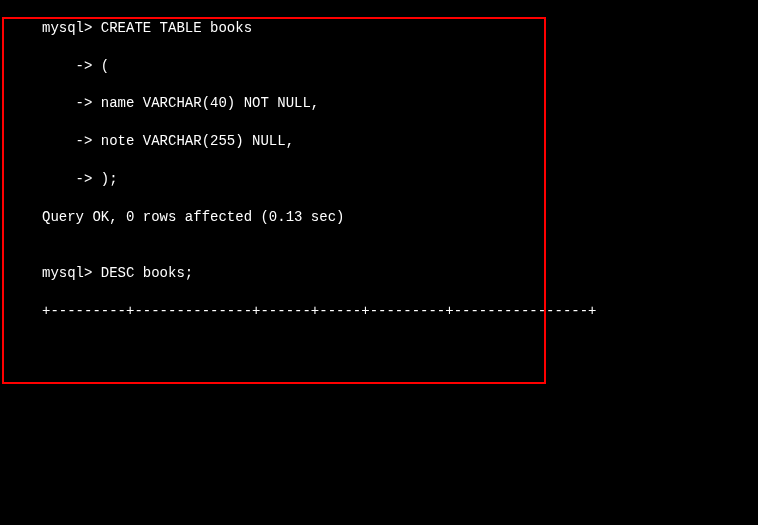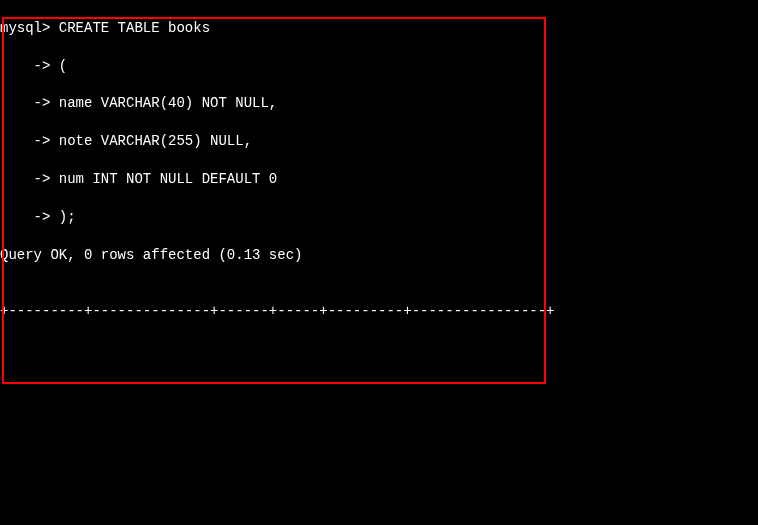--- a/index.html
+++ b/index.html
@@ -14,43 +14,44 @@
       height: 525px;
       overflow: hidden;
     }
     .terminal {
       padding: 0;
       white-space: pre;
       position: relative;
     }
     .line {
       white-space: pre;
+      padding-left: 42px;
     }
     .box1 {
       position: absolute;
       border: 2px solid #ff0000;
       top: 2px;
       left: 2px;
       width: 540px;
       height: 190px;
       pointer-events: none;
     }
   </style>
 </head>
 <body>
 
 <div class="terminal">
 <div class="line">mysql&gt; CREATE TABLE books</div>
 <div class="line">    -&gt; (</div>
 <div class="line">    -&gt; name VARCHAR(40) NOT NULL,</div>
 <div class="line">    -&gt; note VARCHAR(255) NULL,</div>
-<div class="line">    -&gt; num INT NOT NULL DEFAULT 0</div>
 <div class="line">    -&gt; );</div>
 <div class="line">Query OK, 0 rows affected (0.13 sec)</div>
 <div class="line"></div>
+<div class="line">mysql&gt; DESC books;</div>
 <div class="line">+---------+--------------+------+-----+---------+----------------+</div>
 
 
 
 
 
 
 
 
 

